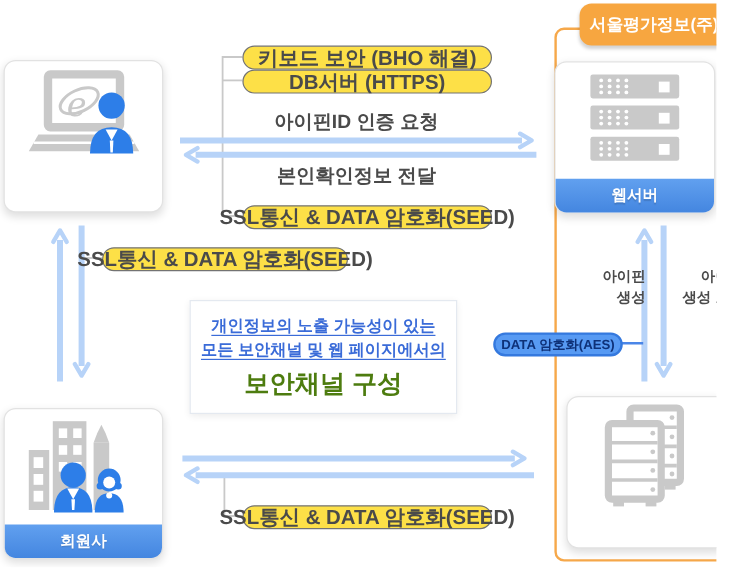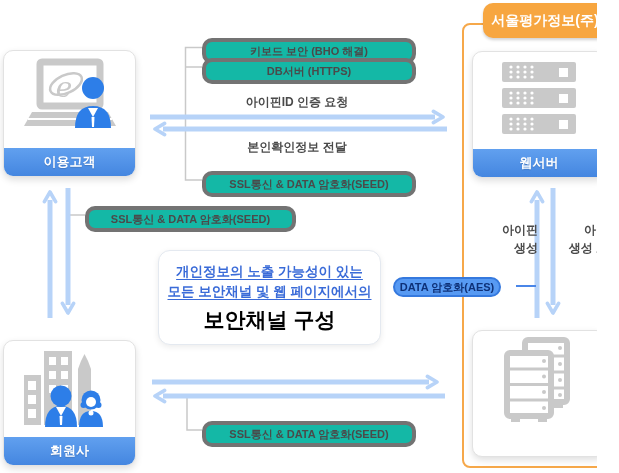--- a/index.html
+++ b/index.html
@@ -24,45 +24,45 @@
   }
   .icon-wrap{position:absolute;left:0;right:0;top:0;bottom:28px;display:flex;align-items:center;justify-content:center;}
   .bar{
     position:absolute;left:0;right:0;bottom:0;height:28px;
     background:linear-gradient(180deg,#61a0ef 0%,#4486e0 100%);
     border-radius:0 0 9px 9px;color:#fff;font-weight:bold;font-size:13px;
     display:flex;align-items:center;justify-content:center;
     text-shadow:0 1px 1px rgba(0,0,0,.15);
   }
   .gpill{
-    position:absolute;height:18px;background:#14b8a6;border:4px solid #737373;border-radius:10px;
-    color:#4a4a4a;font-size:11px;font-weight:bold;z-index:4;
+    position:absolute;height:18px;background:#fde047;border:1px solid #737373;border-radius:10px;
+    color:#4a4a4a;font-size:17px;font-weight:bold;z-index:4;
     display:flex;align-items:center;justify-content:center;white-space:nowrap;
   }
   .flabel{
-    position:absolute;color:#4a4a4a;font-size:12px;font-weight:bold;text-align:center;z-index:4;
+    position:absolute;color:#4a4a4a;font-size:16px;font-weight:bold;text-align:center;z-index:4;
     line-height:17px;white-space:nowrap;
   }
   .flabel2{
     position:absolute;color:#4a4a4a;font-size:12px;font-weight:bold;text-align:right;z-index:4;line-height:18px;
   }
   .aes-pill{
-    position:absolute;left:393px;top:277px;width:104px;height:16px;z-index:5;
+    position:absolute;left:411px;top:277px;width:104px;height:16px;z-index:5;
     background:#579af3;border:2px solid #3579de;border-radius:10px;
     color:#0e3178;font-size:11px;font-weight:bold;
     display:flex;align-items:center;justify-content:center;white-space:nowrap;
   }
   .message-box{
     position:absolute;left:158px;top:250px;width:221px;height:93px;z-index:4;
-    background:#fff;border:1px solid #e4e9f0;border-radius:12px;
+    background:#fff;border:1px solid #e4e9f0;border-radius:0;
     box-shadow:0 2px 6px rgba(0,0,0,.08);
     display:flex;flex-direction:column;align-items:center;justify-content:center;
   }
   .m12{color:#3a6bd8;font-size:13.5px;font-weight:bold;text-decoration:underline;text-underline-offset:3px;line-height:20px;white-space:nowrap;}
-  .m3{color:#000000;font-size:21px;font-weight:bold;margin-top:4px;white-space:nowrap;}
+  .m3{color:#4d7c0f;font-size:21px;font-weight:bold;margin-top:4px;white-space:nowrap;}
 </style>
 </head>
 <body>
 
 <div class="canvas">
 
   <svg class="overlay" width="619" height="473">
     <defs>
       <marker id="chev" viewBox="0 0 4 4" refX="1" refY="2" markerWidth="3.2" markerHeight="3.2" orient="auto">
         <path d="M0.6,0.6 L3,2 L0.6,3.4" fill="none" stroke="#b7d3f8" stroke-width="0.9" stroke-linecap="round" stroke-linejoin="round"></path>
@@ -100,21 +100,20 @@
         <text x="44" y="41" font-size="28" font-style="italic" font-family="DejaVu Serif,serif" fill="#c9c9c9" text-anchor="middle">e</text>
         <ellipse cx="46" cy="28" rx="17" ry="9" fill="none" stroke="#c9c9c9" stroke-width="2.5" transform="rotate(-25 46 28)"></ellipse>
         <polygon points="12,56 88,56 96,70 4,70" fill="#c9c9c9"></polygon>
         <line x1="8" y1="63" x2="92" y2="63" stroke="#fff" stroke-width="2"></line>
         <circle cx="73" cy="32" r="11" fill="#2d7ee8"></circle>
         <path d="M55,72 Q55,50 73,50 Q91,50 91,72 Z" fill="#2d7ee8"></path>
         <polygon points="68,52 73,61 78,52" fill="#fff"></polygon>
         <polygon points="71.5,61 74.5,61 74,71 72,71" fill="#fff"></polygon>
       </svg>
     </div>
-    <div class="bar">이용고객</div>
   </div>
 
   <div class="node" style="left:3px;top:340px;width:131px;height:124px">
     <div class="icon-wrap">
       <svg width="100" height="88" viewBox="0 0 100 88">
         <rect x="4" y="30" width="17" height="50" fill="#c9c9c9"></rect>
         <rect x="8" y="36" width="8" height="9" fill="#fff"></rect>
         <rect x="8" y="50" width="8" height="9" fill="#fff"></rect>
         <rect x="8" y="64" width="8" height="9" fill="#fff"></rect>
         <rect x="24" y="6" width="28" height="74" fill="#c9c9c9"></rect>
@@ -134,21 +133,21 @@
         <circle cx="63.5" cy="60" r="3" fill="#2d7ee8"></circle>
         <circle cx="78.5" cy="60" r="3" fill="#2d7ee8"></circle>
         <circle cx="71" cy="57" r="5" fill="#fff"></circle>
         <path d="M59,82 Q59,66 71,66 Q83,66 83,82 Z" fill="#2d7ee8"></path>
         <circle cx="71" cy="68" r="2.5" fill="#fff"></circle>
       </svg>
     </div>
     <div class="bar">회원사</div>
   </div>
 
-  <div class="node" style="left:472px;top:51px;width:132px;height:125px">
+  <div class="node" style="left:462px;top:51px;width:132px;height:125px">
     <div class="icon-wrap">
       <svg width="100" height="86" viewBox="0 0 100 86">
         <g fill="#c9c9c9">
           <rect x="13" y="4" width="74" height="20" rx="2"></rect>
           <rect x="13" y="30" width="74" height="20" rx="2"></rect>
           <rect x="13" y="56" width="74" height="20" rx="2"></rect>
         </g>
         <g fill="#fff">
           <rect x="70" y="10" width="9" height="9"></rect>
           <rect x="70" y="36" width="9" height="9"></rect>

